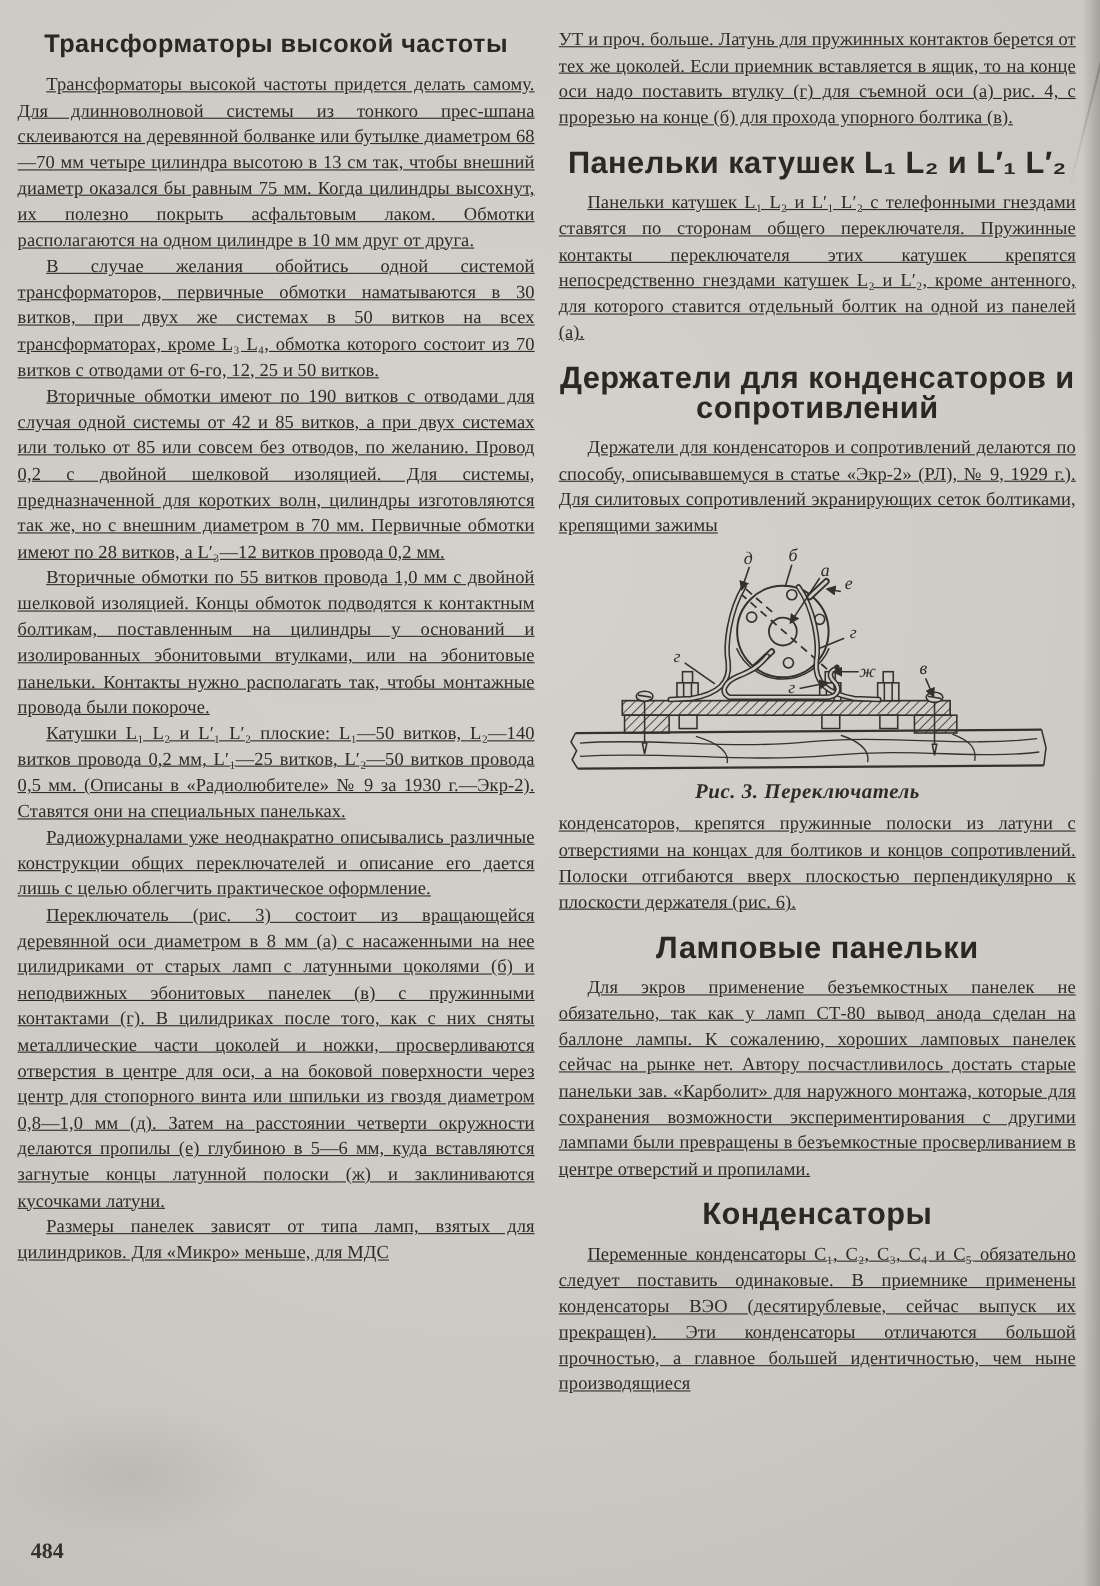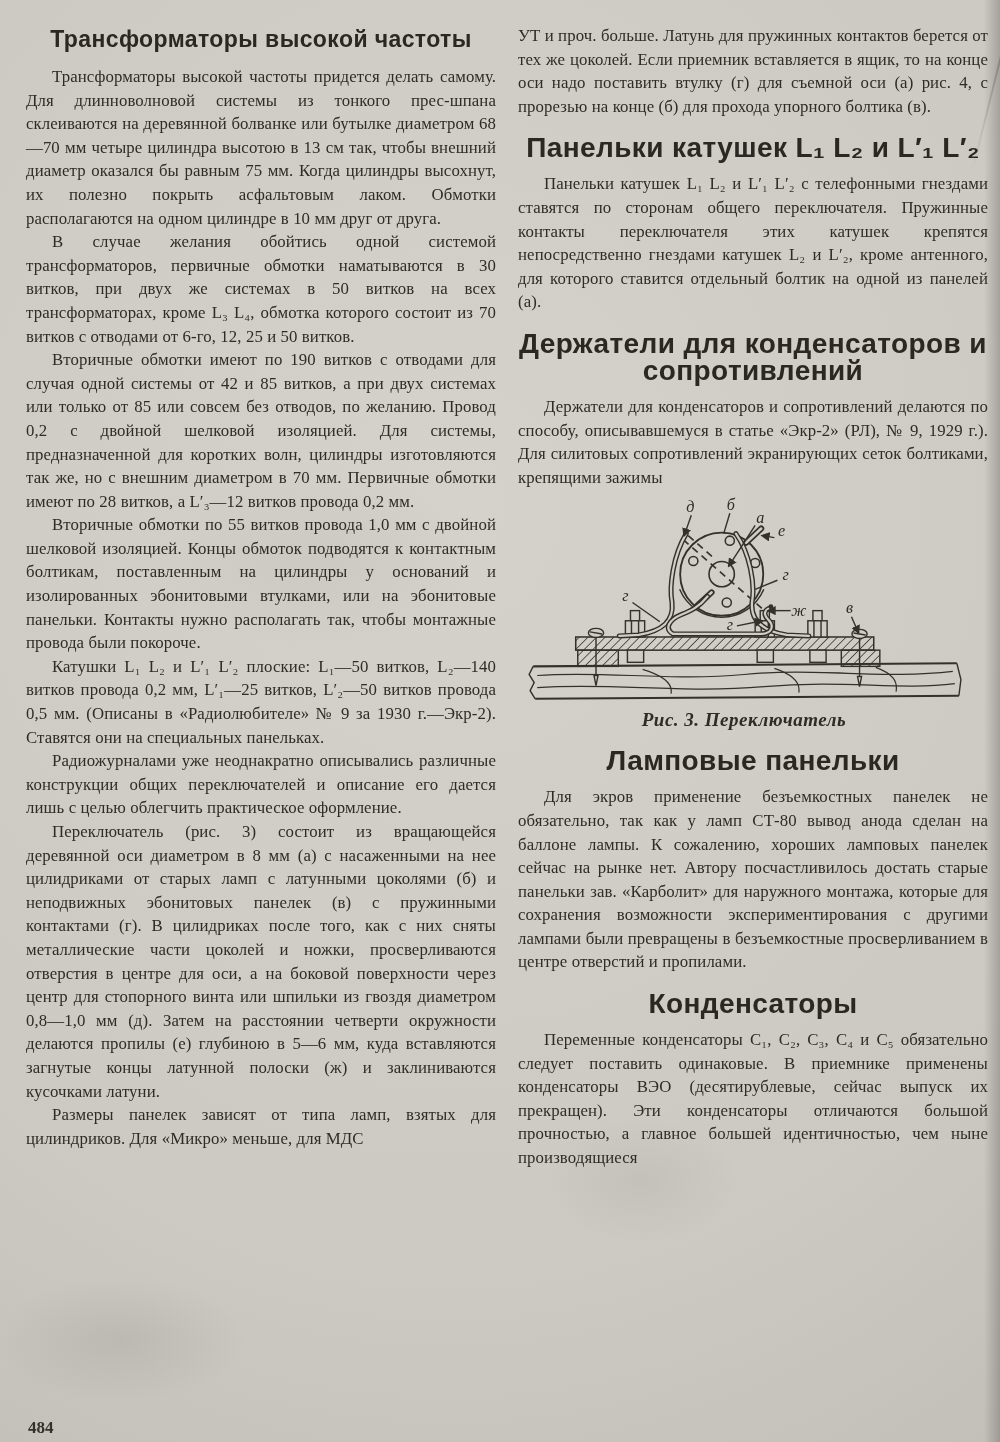--- a/index.html
+++ b/index.html
@@ -20,27 +20,28 @@
       radial-gradient(ellipse 130% 100% at 45% 35%, #d4d2cb 0%, #cbc9c2 55%, #b8b6af 100%);
   }
   .edge-shade{position:absolute;top:0;right:0;width:16px;height:100%;
     background:linear-gradient(to right, rgba(0,0,0,0), rgba(60,58,50,0.28));}
   .crease{position:absolute;top:16px;right:8px;width:2px;height:160px;
     background:linear-gradient(rgba(60,58,50,0.40), rgba(60,58,50,0));
     transform:rotate(14deg);}
   .columns{
     position:relative;
     display:flex;gap:22px;
-    padding:24px 12px 0 26px;
+    padding:24px 12px 0 16px;
   }
   .col{width:470px;}
   p{
     font-size:16.8px;line-height:23.6px;
     text-align:justify;margin:0;text-indent:26px;
     letter-spacing:0.1px;
+    text-decoration:underline;
   }
   p.noindent{text-indent:0;}
   h1,h2{
     font-family:"Liberation Sans","DejaVu Sans",sans-serif;
     font-weight:bold;color:#2a2823;
     text-align:center;letter-spacing:0.4px;
   }
   h1{font-size:23px;margin:2px 0 12px;}
   h2{font-size:28px;margin:16px 0 11px;line-height:27px;}
   figure{margin:8px 0 6px;width:452px;}
@@ -54,22 +55,22 @@
     font-family:"Liberation Serif","DejaVu Serif",serif;
     font-style:italic;font-size:16px;fill:#2e2c26;text-anchor:middle;
   }
   .ln{stroke:#33312b;stroke-width:1.4;fill:none;}
   .ln2{stroke:#33312b;stroke-width:2;fill:none;}
   .strip-outer{stroke:#33312b;stroke-width:5;fill:none;stroke-linecap:round;}
   .strip-inner{stroke:#cfcdc6;stroke-width:2.2;fill:none;stroke-linecap:round;}
   .dash{stroke:#33312b;stroke-width:1.6;fill:none;stroke-dasharray:7 5;}
   .grain{stroke:#33312b;stroke-width:1.2;fill:none;}
   .page-number{
-    position:absolute;left:28px;bottom:4px;
-    font-size:17px;font-weight:bold;color:#33312b;
+    position:absolute;left:28px;bottom:20px;
+    font-size:20px;font-weight:bold;color:#33312b;
   }
 </style>
 </head>
 <body>
 
 <div class="page">
   <div class="edge-shade"></div>
   <div class="crease"></div>
 
   <div class="columns">
@@ -197,20 +198,21 @@
           <text class="fig-label" x="257" y="38">е</text>
           <text class="fig-label" x="103" y="103">г</text>
           <text class="fig-label" x="261" y="82">г</text>
           <text class="fig-label" x="206" y="131">г</text>
           <text class="fig-label" x="274" y="117">ж</text>
           <text class="fig-label" x="324" y="114">в</text>
         </svg>
         <figcaption>Рис. 3. Переключатель</figcaption>
       </figure>
 
+      <p class="noindent">конденсаторов, крепятся пружинные полоски из латуни с отверстиями на концах для болтиков и концов сопротивлений. Полоски отгибаются вверх плоскостью перпендикулярно к плоскости держателя (рис. 6).</p>
       <h2>Ламповые панельки</h2>
       <p>Для экров применение безъемкостных панелек не обязательно, так как у ламп СТ-80 вывод анода сделан на баллоне лампы. К сожалению, хороших ламповых панелек сейчас на рынке нет. Автору посчастливилось достать старые панельки зав. «Карболит» для наружного монтажа, которые для сохранения возможности экспериментирования с другими лампами были превращены в безъемкостные просверливанием в центре отверстий и пропилами.</p>
       <h2>Конденсаторы</h2>
       <p>Переменные конденсаторы C₁, C₂, C₃, C₄ и C₅ обязательно следует поставить одинаковые. В приемнике применены конденсаторы ВЭО (десятирублевые, сейчас выпуск их прекращен). Эти конденсаторы отличаются большой прочностью, а главное большей идентичностью, чем ныне производящиеся</p>
     </div>
   </div>
 
   <div class="page-number">484</div>
 </div>
 

